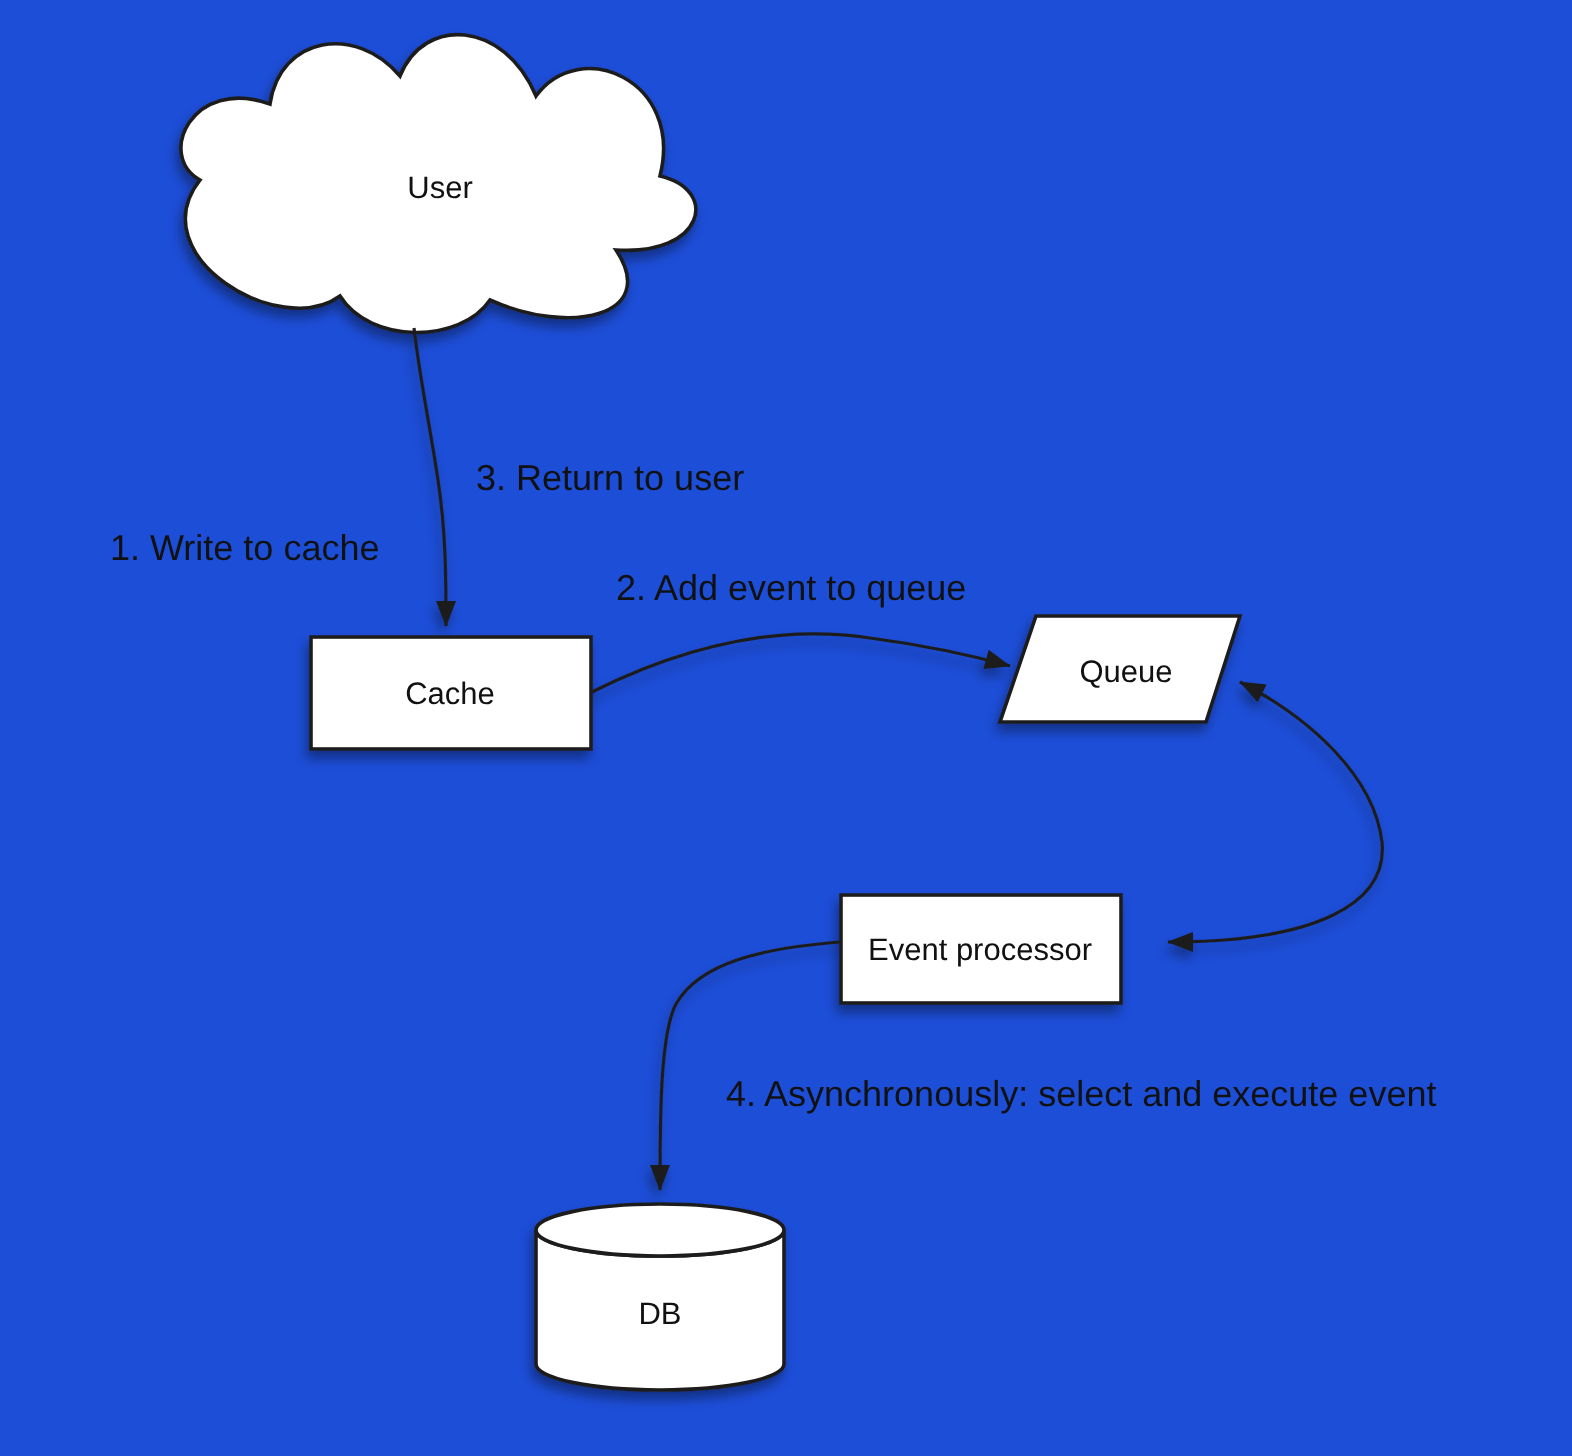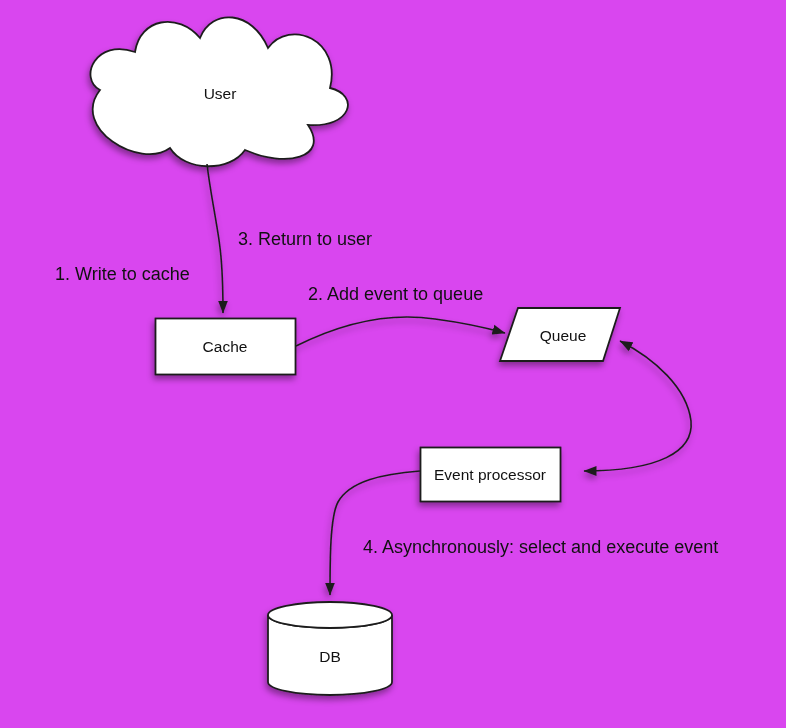--- a/index.html
+++ b/index.html
@@ -4,21 +4,21 @@
 <style>
   html, body {
     margin: 0;
     padding: 0;
     background: #ffffff;
   }
   .stage {
     position: relative;
     width: 786px;
     height: 728px;
-    background: #d946ef;
+    background: #1d4ed8;
     overflow: hidden;
     font-family: "Liberation Sans", "DejaVu Sans", sans-serif;
   }
   svg { display: block; }
   .shape {
     fill: #ffffff;
     stroke: #1f1f1f;
     stroke-width: 1.8;
   }
   .connector {

